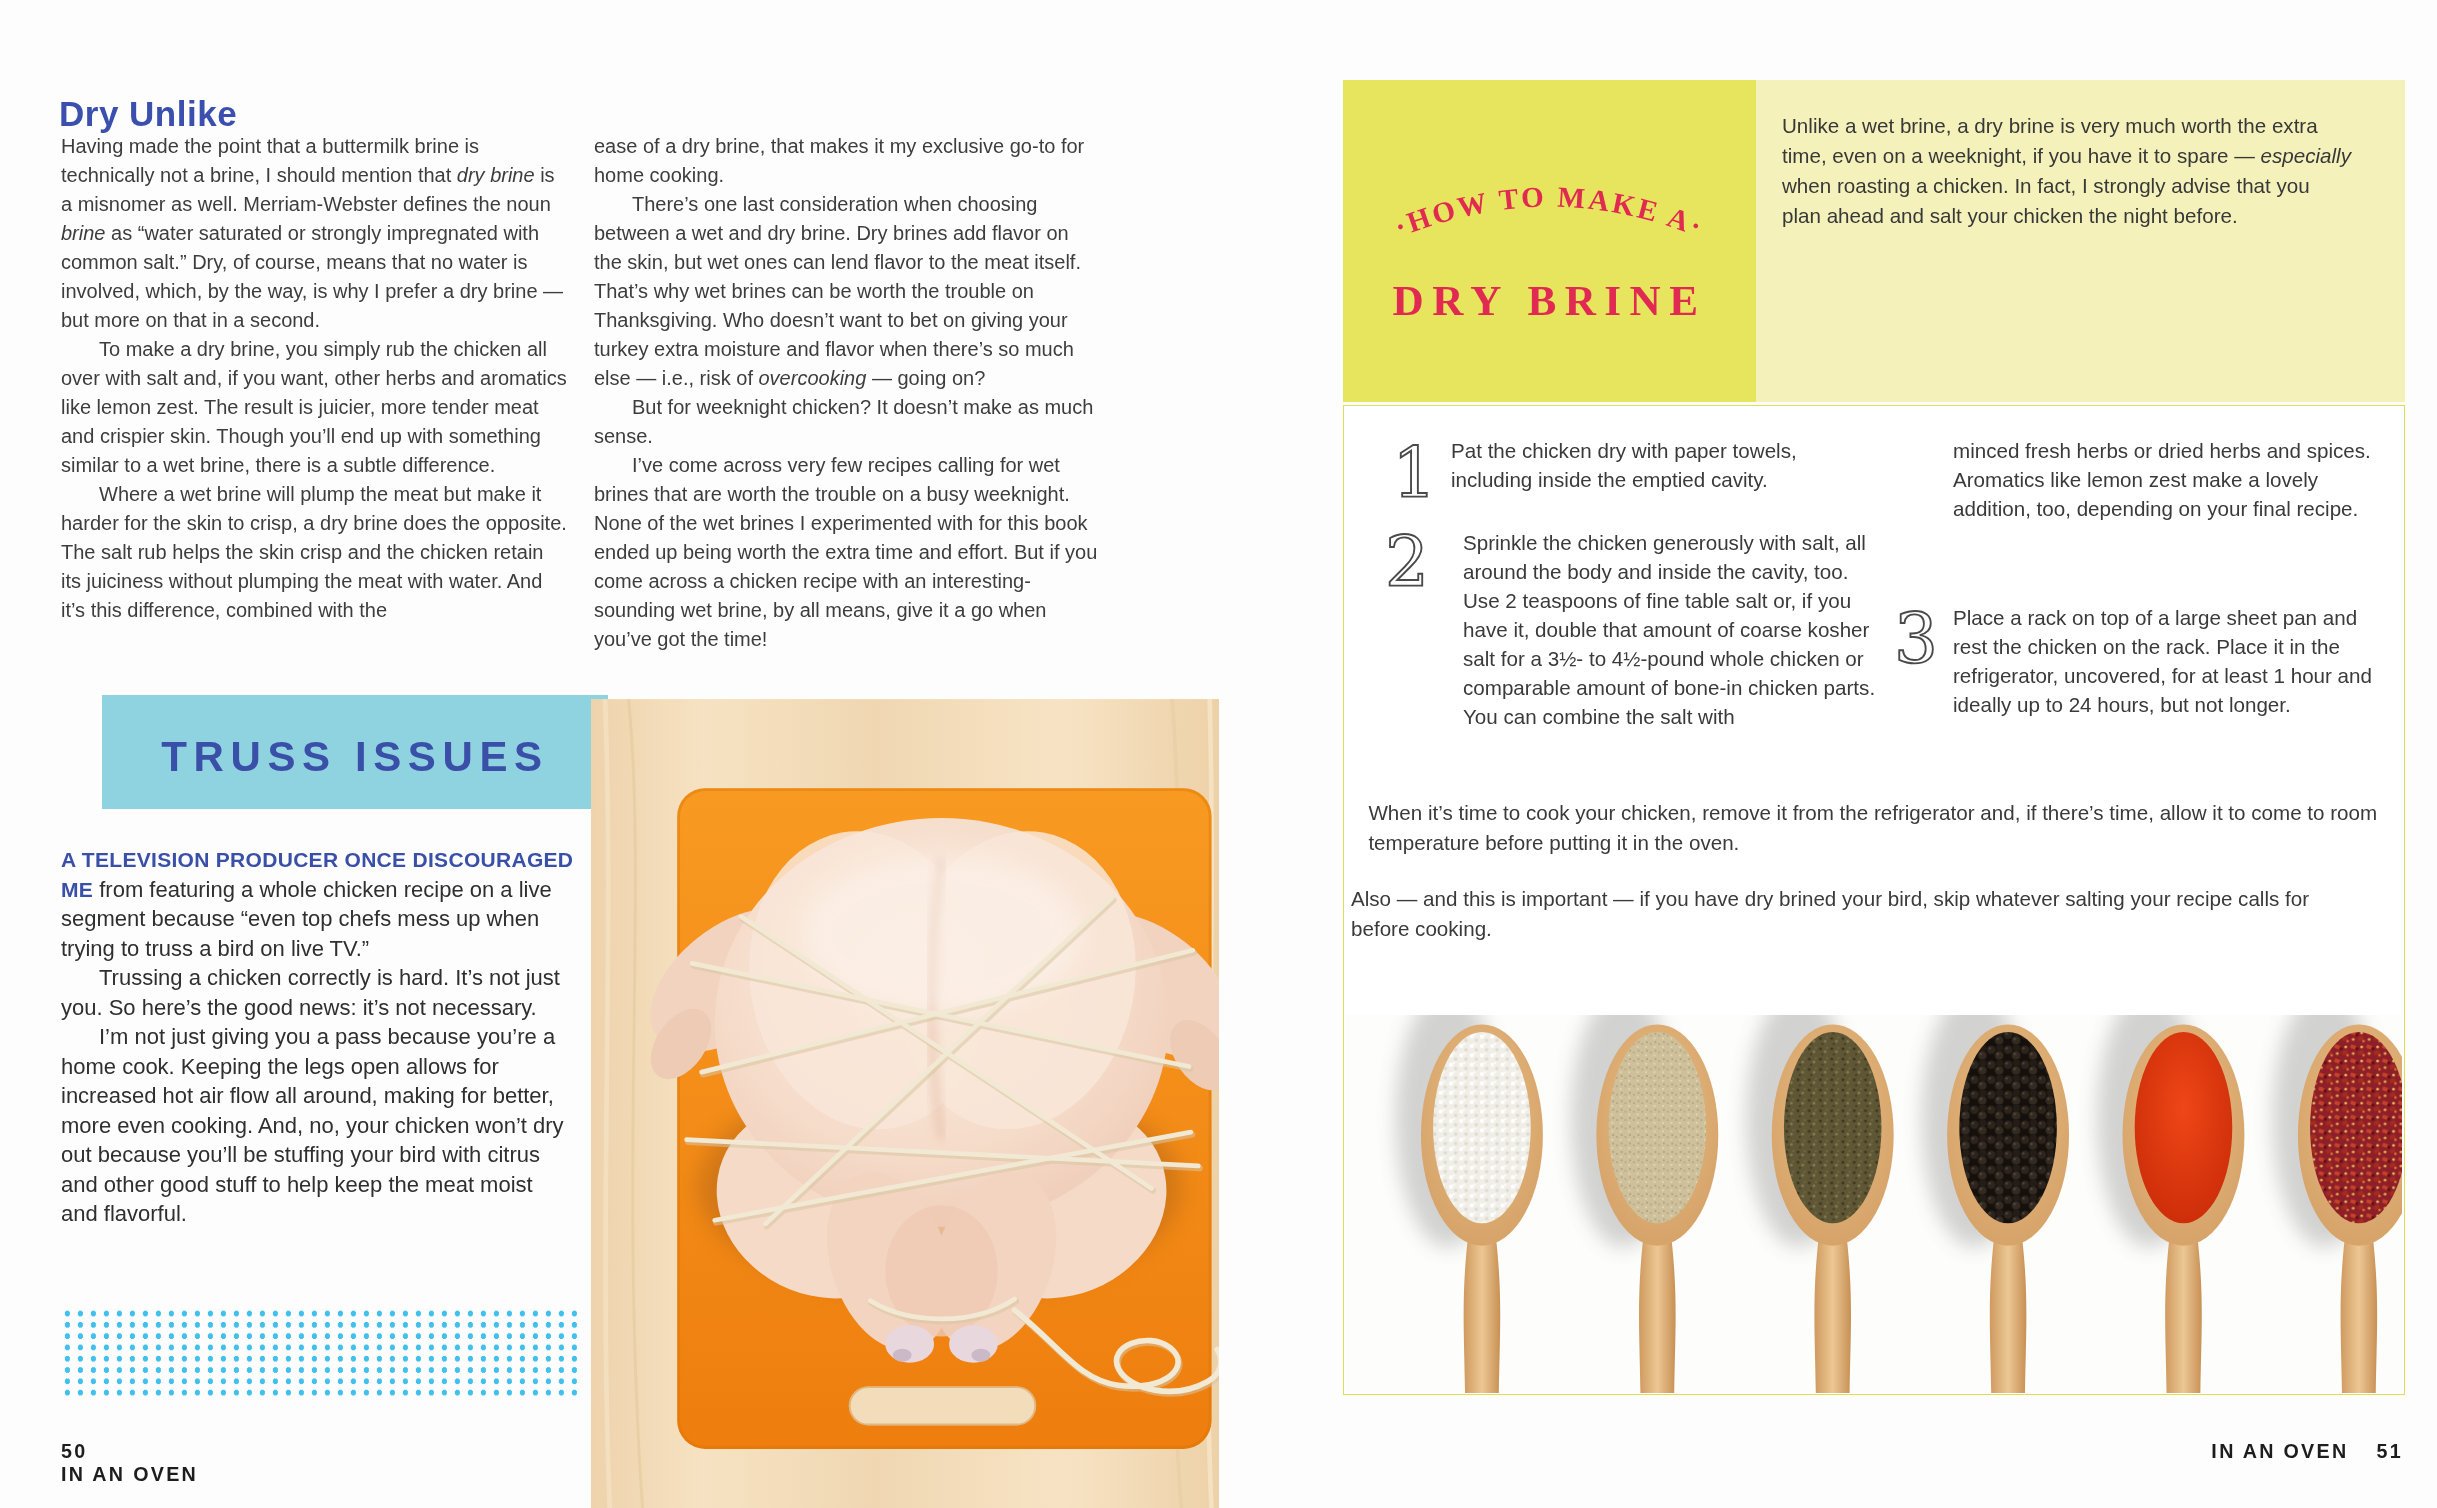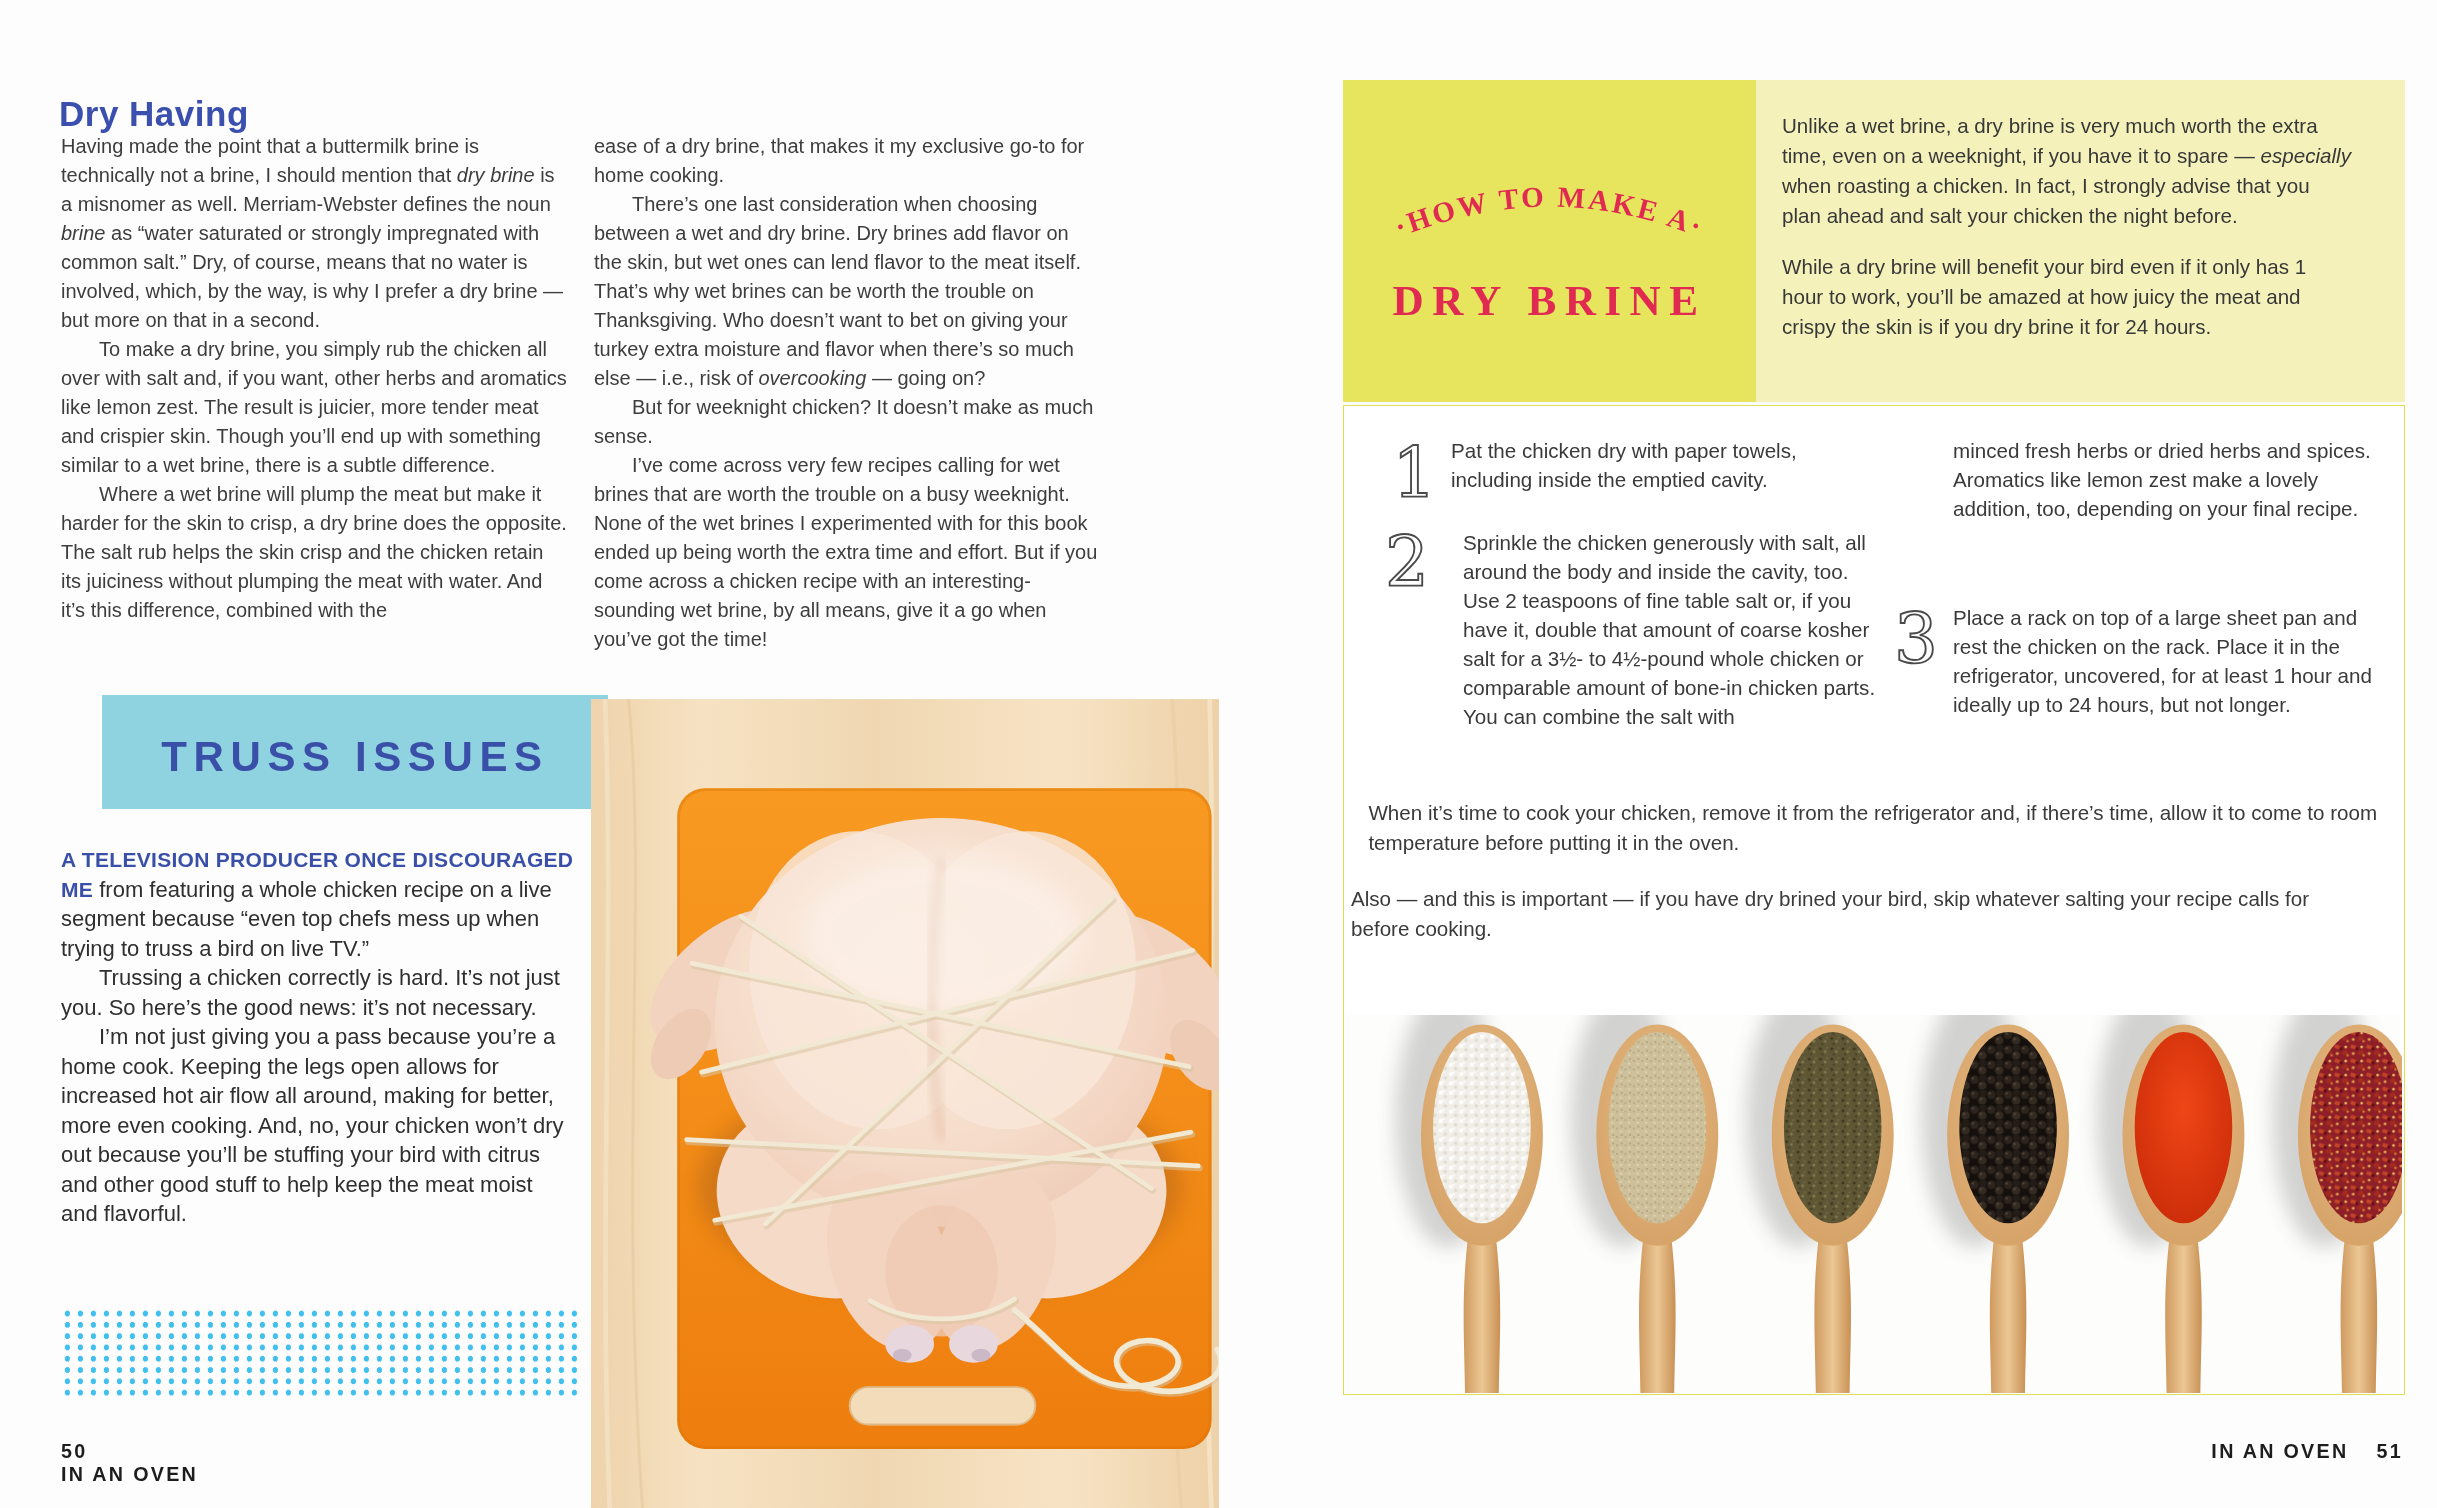--- a/index.html
+++ b/index.html
@@ -53,21 +53,21 @@
   .num3{left:544px;top:186px;}
   .outro1{left:24.4px;top:392px;width:1015px;font-size:20.6px;line-height:30px;color:#3a3a3a;}
   .outro2{left:7px;top:478px;width:1015px;font-size:20.6px;line-height:30px;color:#3a3a3a;}
   .spoons-photo{left:0.9px;top:609px;}
 </style>
 </head>
 <body>
 
 <div class="spread">
 
-  <h1 class="abs page-title">Dry Having</h1>
+  <h1 class="abs page-title">Dry Unlike</h1>
 
   <div class="abs intro-col intro-col-1">
     <p><span>Having made the point that a buttermilk brine is technically not a brine, I should mention that </span><span class="it">dry brine</span><span> is a misnomer as well. Merriam-Webster defines the noun </span><span class="it">brine</span><span> as “water saturated or strongly impregnated with common salt.” Dry, of course, means that no water is involved, which, by the way, is why I prefer a dry brine — but more on that in a second.</span></p>
     <p class="indent">To make a dry brine, you simply rub the chicken all over with salt and, if you want, other herbs and aromatics like lemon zest. The result is juicier, more tender meat and crispier skin. Though you’ll end up with something similar to a wet brine, there is a subtle difference.</p>
     <p class="indent">Where a wet brine will plump the meat but make it harder for the skin to crisp, a dry brine does the opposite. The salt rub helps the skin crisp and the chicken retain its juiciness without plumping the meat with water. And it’s this difference, combined with the</p>
   </div>
 
   <div class="abs intro-col intro-col-2">
     <p>ease of a dry brine, that makes it my exclusive go-to for home cooking.</p>
     <p class="indent"><span>There’s one last consideration when choosing between a wet and dry brine. Dry brines add flavor on the skin, but wet ones can lend flavor to the meat itself. That’s why wet brines can be worth the trouble on Thanksgiving. Who doesn’t want to bet on giving your turkey extra moisture and flavor when there’s so much else — i.e., risk of </span><span class="it">overcooking</span><span> — going on?</span></p>
@@ -175,21 +175,20 @@
       <svg width="413" height="322" viewBox="0 0 440 343">
         <path id="kickerArc" d="M 46 174 Q 220 96 394 174" fill="none"></path>
         <text font-family="Liberation Serif, DejaVu Serif, serif" font-size="31" font-weight="bold" letter-spacing="3" fill="#e02a52">
           <textPath href="#kickerArc" startOffset="50%" text-anchor="middle">·HOW TO MAKE A·</textPath>
         </text>
         <text x="220" y="250" text-anchor="middle" font-family="Liberation Serif, DejaVu Serif, serif" font-size="46" font-weight="bold" letter-spacing="9" fill="#e02a52">DRY BRINE</text>
       </svg>
     </div>
     <div class="howto-right">
       <p><span>Unlike a wet brine, a dry brine is very much worth the extra time, even on a weeknight, if you have it to spare — </span><span class="it">especially</span><span> when roasting a chicken. In fact, I strongly advise that you plan ahead and salt your chicken the night before.</span></p>
-      <p>While a dry brine will benefit your bird even if it only has 1 hour to work, you’ll be amazed at how juicy the meat and crispy the skin is if you dry brine it for 24 hours.</p>
     </div>
   </div>
 
   <div class="abs steps-box">
     <svg class="abs num1" width="51" height="83" viewBox="0 0 54 88">
       <text x="27" y="72" text-anchor="middle" font-family="DejaVu Serif, Liberation Serif, serif" font-size="74" fill="none" stroke="#4a4a4a" stroke-width="2">1</text>
     </svg>
     <p class="abs step-text step1-text">Pat the chicken dry with paper towels, including inside the emptied cavity.</p>
 
     <svg class="abs num2" width="66" height="86" viewBox="0 0 70 92">

